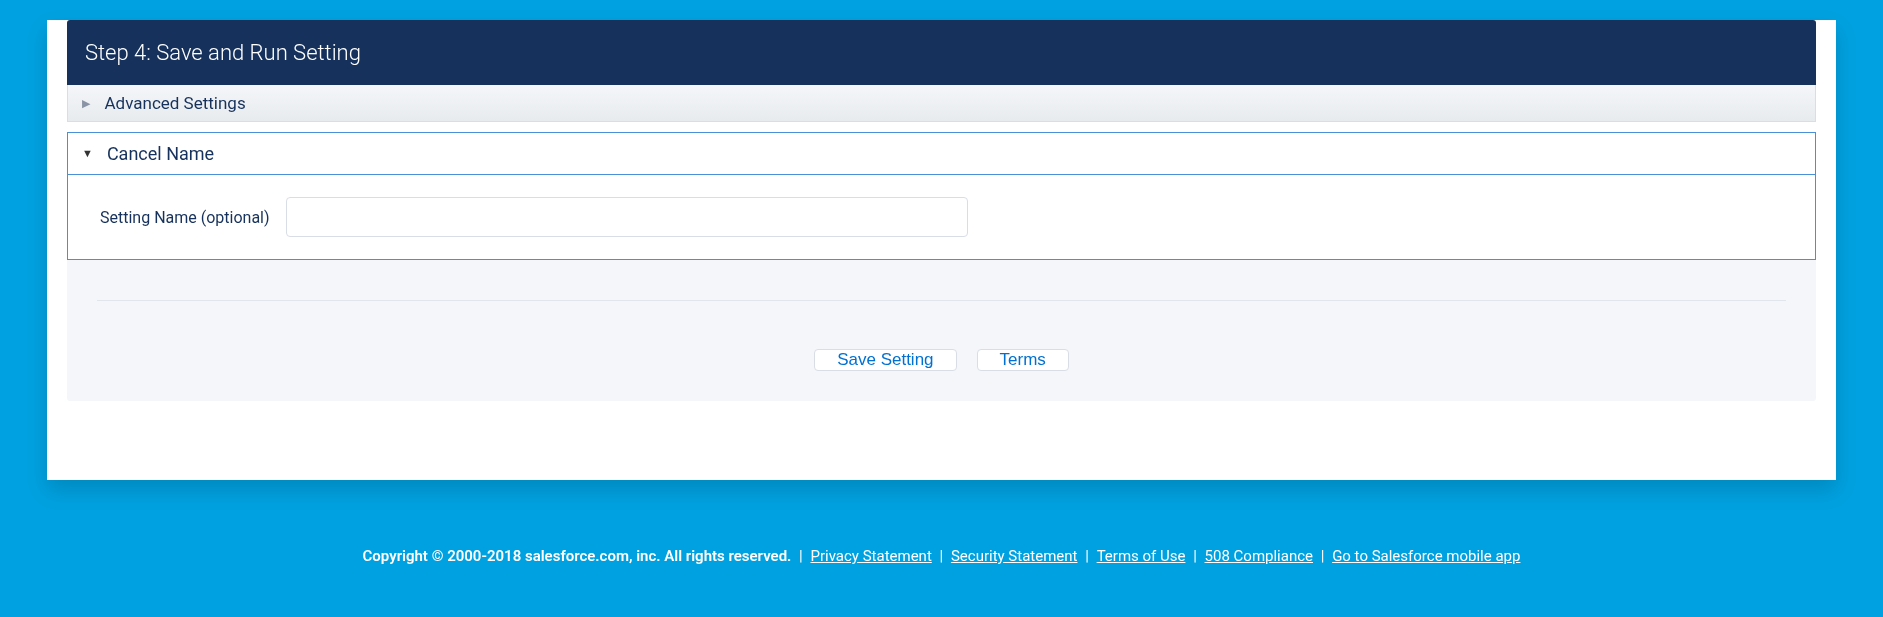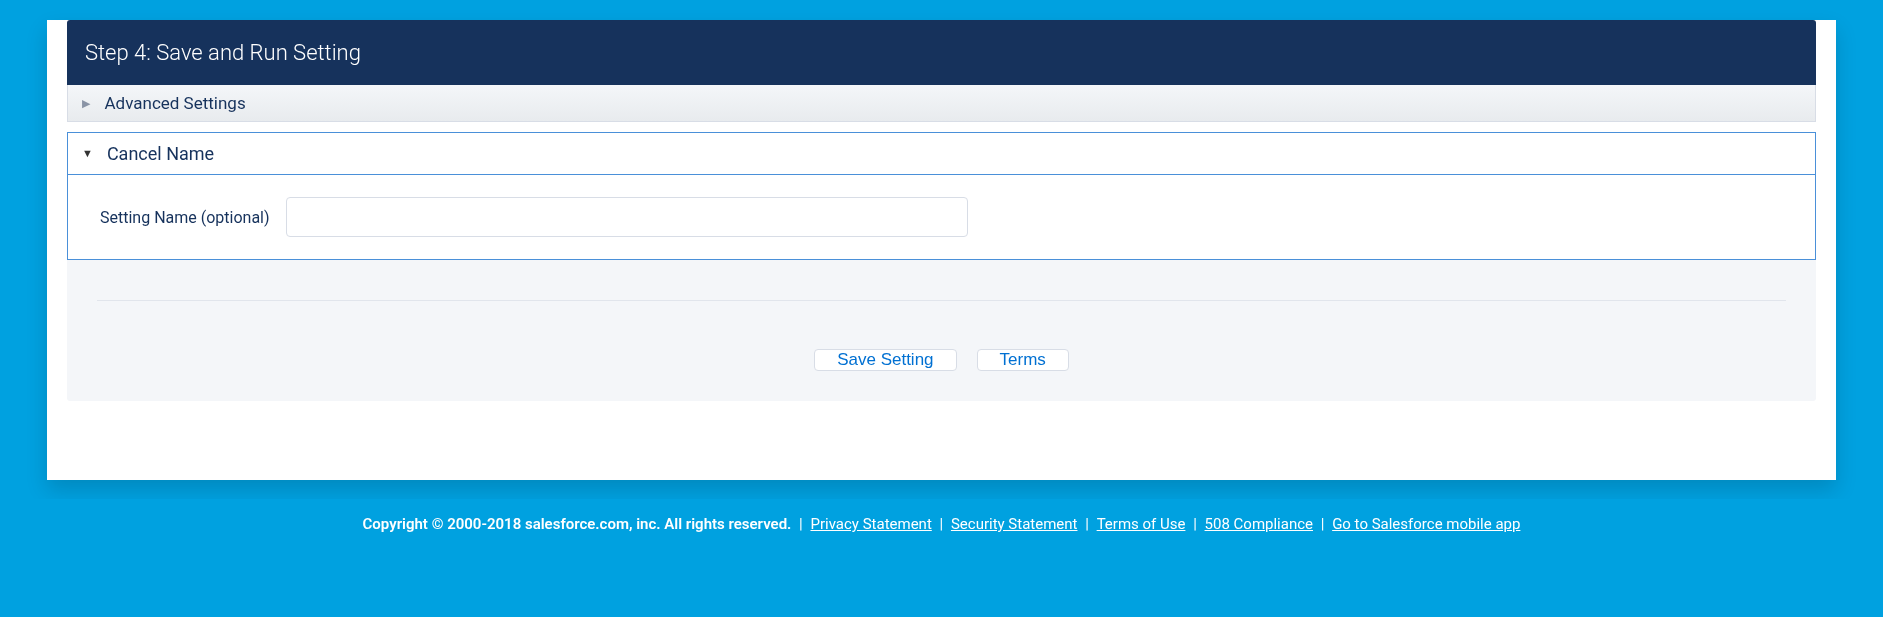--- a/index.html
+++ b/index.html
@@ -118,21 +118,21 @@
     }
     .footer-bar {
       position: fixed;
       bottom: 0;
       left: 0;
       width: 1883px;
       background: #00a1e0;
       color: #ffffff;
       font-size: 15px;
       text-align: center;
-      padding: 16px 0 84px 0;
+      padding: 16px 0 52px 0;
     }
     .footer-bar a {
       color: #ffffff;
       text-decoration: underline;
     }
     .footer-bar .sep {
       margin: 0 4px;
     }
     .footer-weight {
       font-weight: 600;

